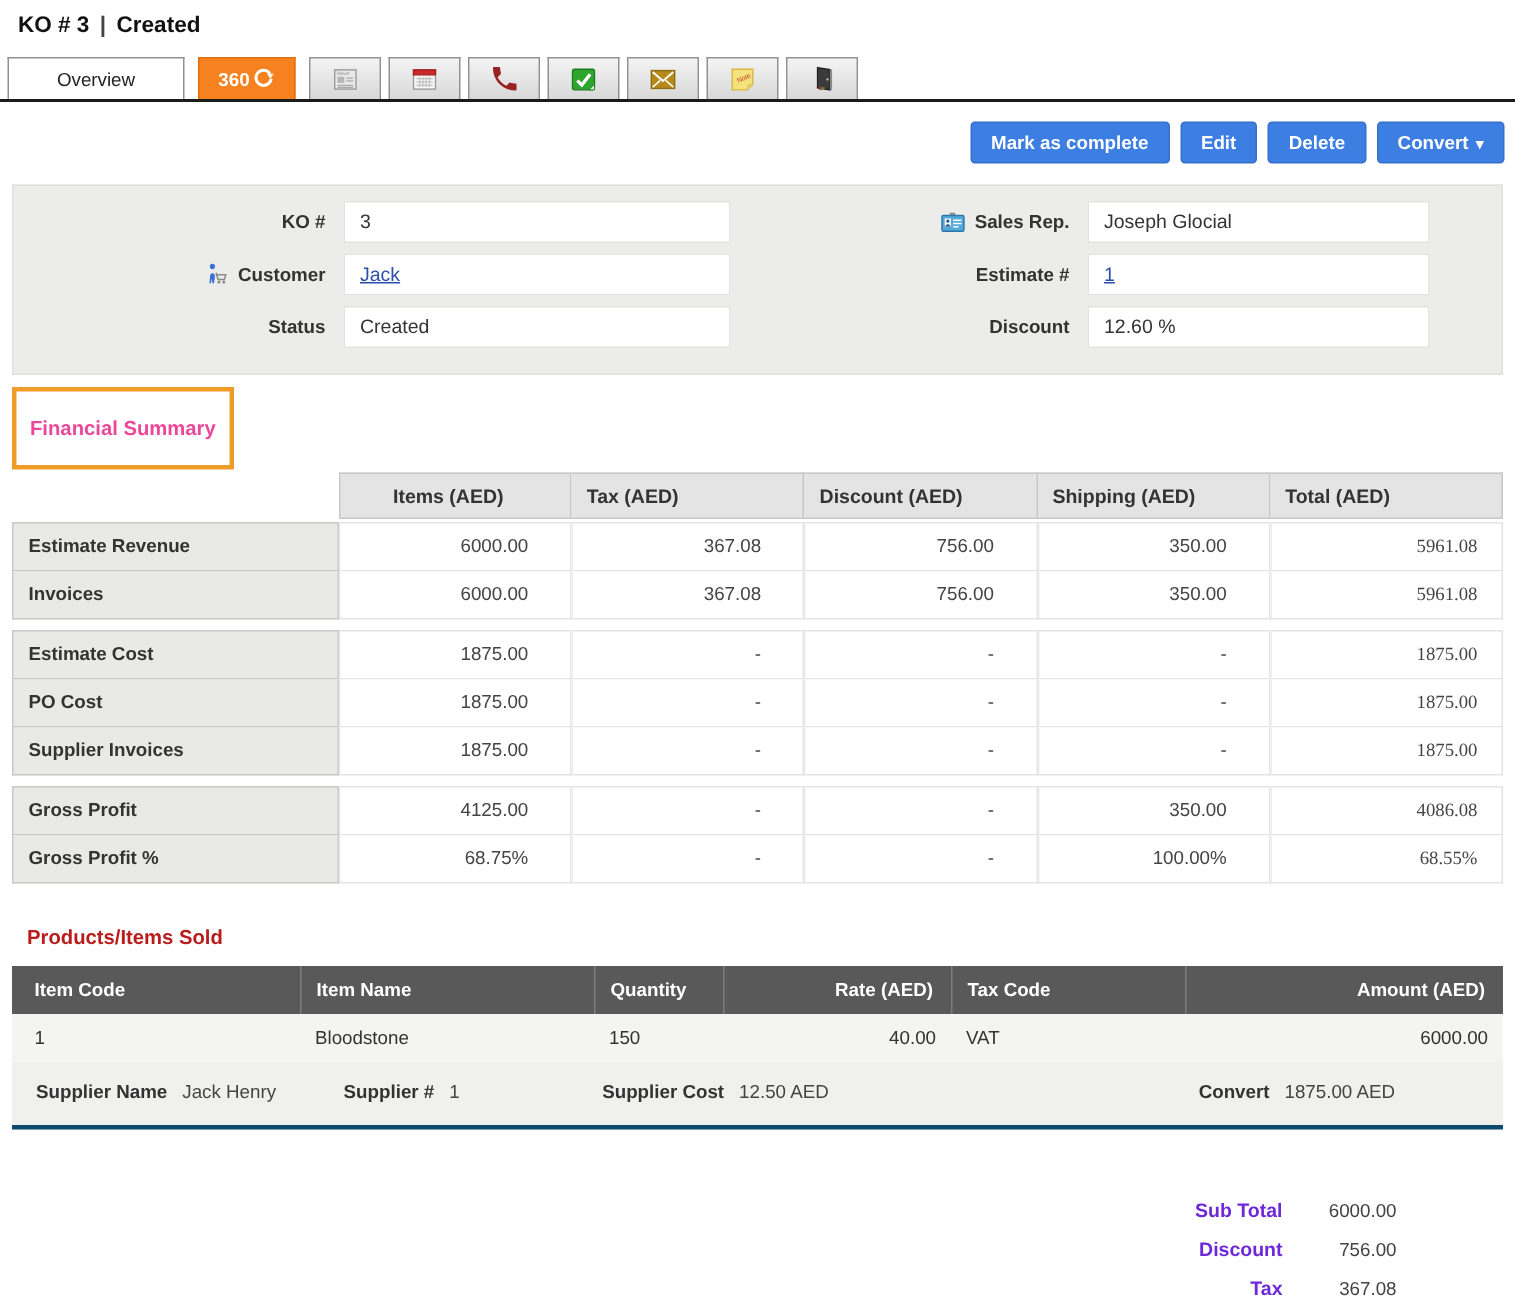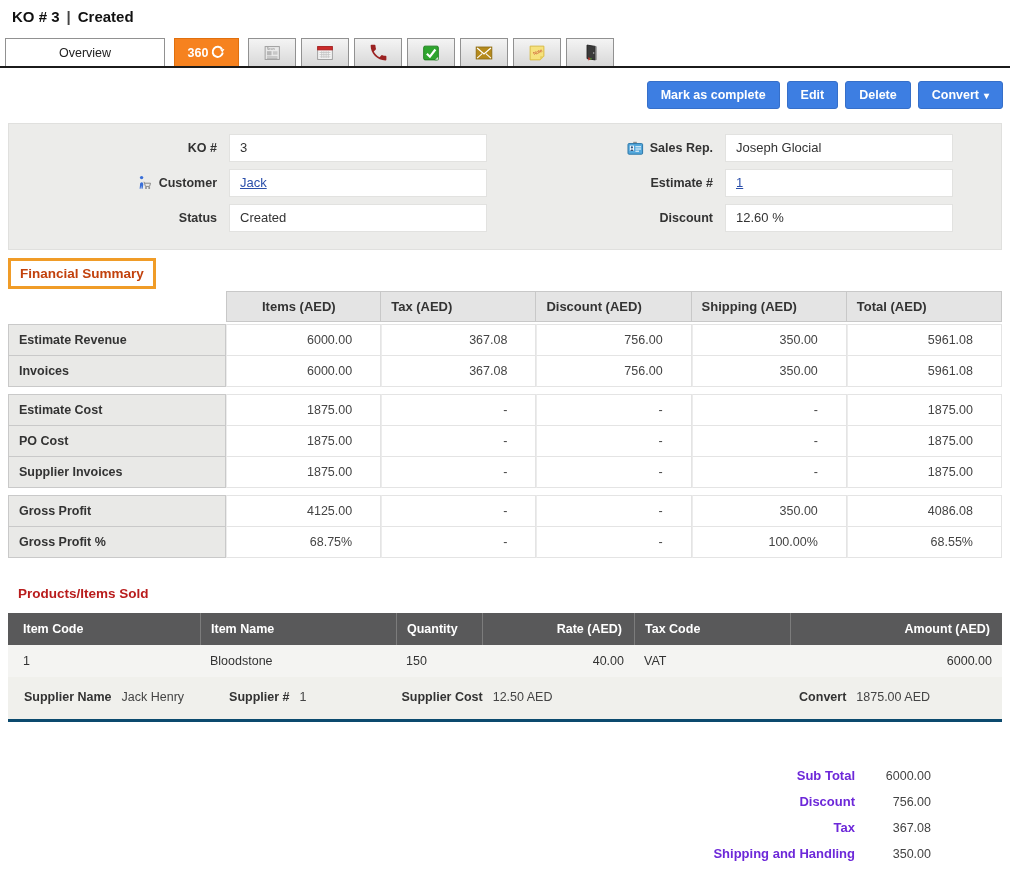--- a/index.html
+++ b/index.html
@@ -11,21 +11,21 @@
   }
   
   .page-title { margin: 8px 0 0 12px; font-size: 15px; font-weight: bold; color: #111; }
   .page-title .sep { margin: 0 7px; color: #444; font-weight: bold; }
 
   
   .tabbar { margin-top: 13px; padding-left: 5px; height: 30px;
     display: flex; align-items: flex-end; border-bottom: 2px solid #1b1b1b; }
   .tab { height: 28px; display: flex; align-items: center; justify-content: center;
     border: 1px solid #919191; border-bottom: none; cursor: default; }
-  .tab-overview { width: 160px; background: #fff; font-size: 12.5px; color: #222; margin-right: 9px; text-align: center; }
+  .tab-overview { width: 118px; background: #fff; font-size: 12.5px; color: #222; margin-right: 9px; text-align: center; }
   .tab-360 { width: 65px; background: #f6821f; border-color: #e0700e; color: #fff;
     font-size: 12.5px; font-weight: bold; margin-right: 9px; gap: 2px; }
   .tab-icon { width: 48px; background: linear-gradient(#f4f4f4, #d8d8d8); margin-right: 5px; }
 
   
   .actions { display: flex; justify-content: flex-end; gap: 7px; margin: 13px 7px 0 0; }
   .btn { background: #3d7ee2; border: 1px solid #366fc9; border-radius: 3px;
     color: #fff; font-weight: bold; font-size: 12.5px; padding: 6px 13px; cursor: pointer; }
   .btn .caret { font-size: 10px; margin-left: 5px; }
 
@@ -38,35 +38,35 @@
   .dlabel { text-align: right; padding-right: 12px; font-weight: bold; color: #333;
     display: flex; align-items: center; justify-content: flex-end; gap: 6px; font-size: 12.5px; }
   .dvalue { flex: 1; background: #fff; border: 1px solid #e2e2e0; height: 28px;
     line-height: 26px; padding-left: 10px; font-size: 13px; color: #333; }
   .dcol-left .dvalue { margin-right: 18px; }
   .dcol-right .dvalue { margin-right: 48px; }
   a.val-link { color: #2b4faa; text-decoration: underline; }
 
   
   .fin-title { display: inline-block; margin: 8px 0 2px 8px; border: 3px solid #f09c28;
-    background: #fff; padding: 5px 9px; font-weight: bold; font-size: 13.5px; color: #c2410c; }
+    background: #fff; padding: 17px 9px; font-weight: bold; font-size: 13.5px; color: #ec4899; }
   .fin-table { margin: 0 8px; }
   .fin-grid { display: grid; grid-template-columns: 218px repeat(5, 1fr); }
   .fin-head { margin-bottom: 2px; }
   .fh { background: #e4e4e4; border: 1px solid #c8c8c8; border-left: none;
     font-weight: bold; font-size: 13px; color: #333; padding: 7px 10px; }
   .fh-first { border-left: 1px solid #c8c8c8; padding-left: 35px; }
   .fh-empty { background: transparent; border: none; }
   .fin-group { margin-top: 7px; }
   .fin-group-first { margin-top: 0; }
   .fl { background: #e9e9e7; border: 1px solid #c9c9c9; font-weight: bold;
     font-size: 12.5px; color: #333; padding: 8px 10px; }
   .fv { background: #fff; border: 1px solid #e4e4e4; border-left: 1px solid #ececec;
     text-align: right; padding: 8px 28px 8px 10px; font-size: 12.5px; color: #444; }
-  .fv-last { padding-right: 28px; }
+  .fv-last { padding-right: 16px; font-family: Liberation Serif, serif; }
 
   
   .prod-title { margin: 28px 0 12px 18px; font-weight: bold; font-size: 13.5px; color: #b91c1c; }
   .prod-table { margin: 0 8px; }
   .prod-grid { display: grid; grid-template-columns: 192px 196px 86px 152px 156px 1fr; }
   .ph { background: #59595a; color: #fff; font-weight: bold; font-size: 12.5px;
     padding: 9px 10px; border-left: 1px solid #7c7c7c; }
   .ph-first { border-left: none; padding-left: 15px; }
   .num { text-align: right; padding-right: 12px; }
   .pc { background: #f4f4f2; font-size: 12.5px; color: #333; padding: 9px 10px; }

